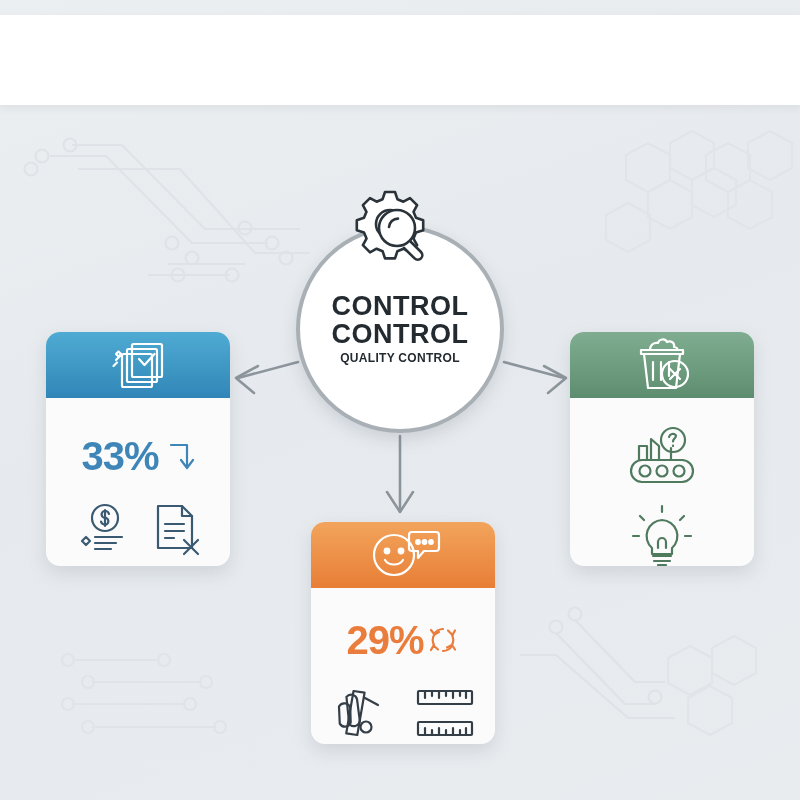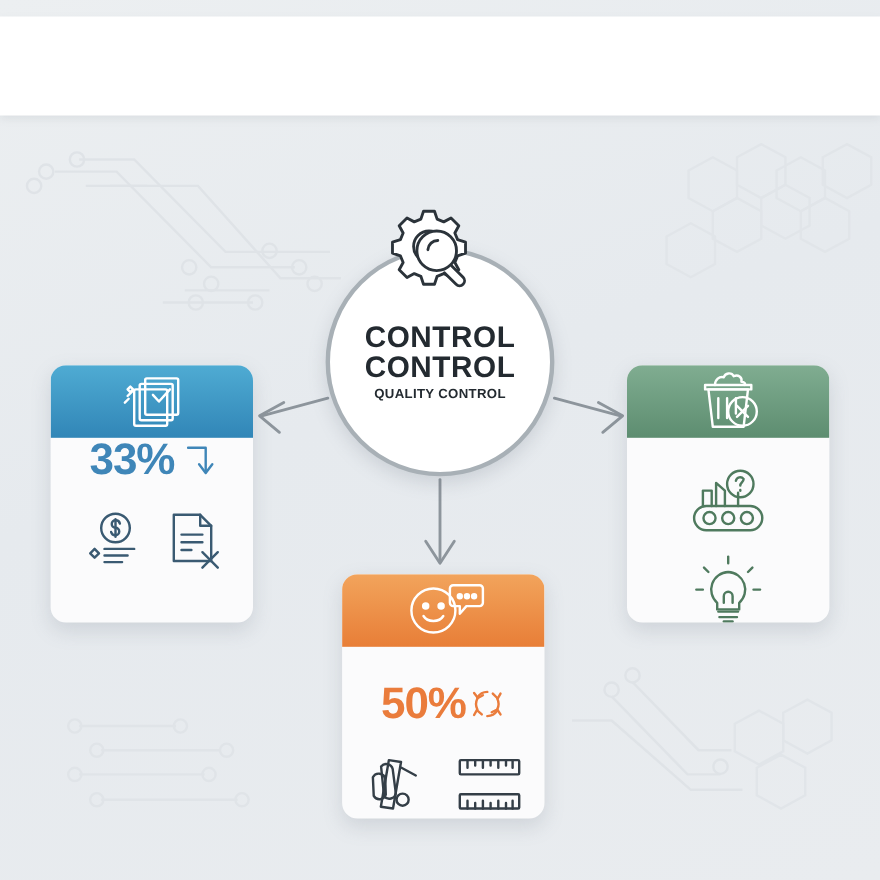--- a/index.html
+++ b/index.html
@@ -124,21 +124,21 @@
   }
   .icon-row {
     display: flex;
     align-items: center;
     justify-content: center;
   }
 
   
   #card-left { left: 46px; top: 332px; width: 184px; height: 234px; }
   #card-left .card-head { background: linear-gradient(180deg, #4fabd3 0%, #3186b7 100%); }
-  #card-left .metric-row { }
+  #card-left .metric-row { margin-top: 38px; }
   #card-left .metric-value { color: #3f86b8; }
   #card-left .icon-row { margin-top: 26px; gap: 18px; }
 
   
   #card-right { left: 570px; top: 332px; width: 184px; height: 234px; }
   #card-right .card-head { background: linear-gradient(180deg, #80ad91 0%, #5d8d70 100%); }
   #card-right .icon-row { margin-top: 28px; }
   #card-right .icon-row.second { margin-top: 16px; }
 
   
@@ -351,21 +351,21 @@
           <path d="M21 32 a10 8 0 0 0 18 0"></path>
           <path d="M48 4 H72 a3 3 0 0 1 3 3 V20 a3 3 0 0 1 -3 3 H60 l-6 7 v-7 h-6 a3 3 0 0 1 -3-3 V7 a3 3 0 0 1 3-3z"></path>
           <circle cx="54" cy="14" r="1.8" fill="#ffffff"></circle>
           <circle cx="60.5" cy="14" r="1.8" fill="#ffffff"></circle>
           <circle cx="67" cy="14" r="1.8" fill="#ffffff"></circle>
         </g>
       </svg>
     </div>
     <div class="card-body">
       <div class="metric-row">
-        <span class="metric-value">50%</span>
+        <span class="metric-value">29%</span>
         <svg width="34" height="34" viewBox="0 0 34 34" fill="none">
           <g stroke="#ea7c3c" stroke-width="2.2" fill="none" stroke-linecap="round" stroke-linejoin="round">
             <path d="M8 11 a11 11 0 0 1 9-5"></path>
             <path d="M26 12 a11 11 0 0 1 0 10"></path>
             <path d="M26 23 a11 11 0 0 1 -9 5"></path>
             <path d="M8 22 a11 11 0 0 1 0 -10"></path>
             <path d="M5 7 L8.5 11.5 L13 9"></path>
             <path d="M22 7.5 L26.5 12 L29 7.5"></path>
             <path d="M29 26.5 L26 22 L21 24.5"></path>
             <path d="M12 26.5 L7.5 22.5 L5 27"></path>

